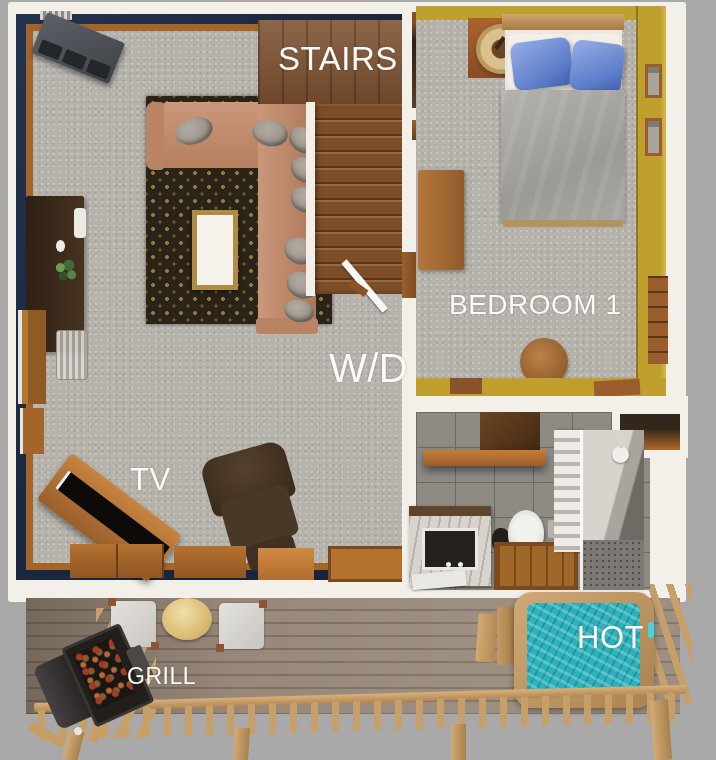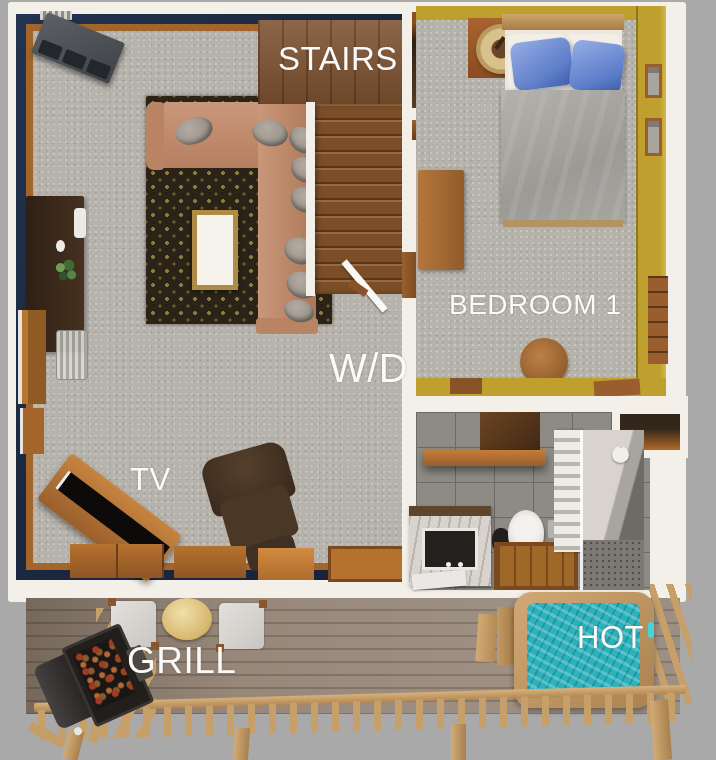--- a/index.html
+++ b/index.html
@@ -223,21 +223,21 @@
   
   .lbl{position:absolute;color:#fbfaf8;font-weight:400;letter-spacing:.5px;white-space:nowrap;
     text-shadow:0 0 2px rgba(60,60,60,.35);}
   .lbl-stairs{left:278px;top:40px;font-size:33px;}
   .lbl-bed{left:563px;top:112px;font-size:31px;}
   .lbl-desk{left:92px;top:234px;font-size:32px;}
   .lbl-wd{left:329px;top:306px;font-size:40px;margin-top:40px;}
   .lbl-bedroom2{left:449px;top:289px;font-size:28px;}
   .lbl-bath2{left:449px;top:463px;font-size:29px;}
   .lbl-tv{left:130px;top:462px;font-size:31px;}
-  .lbl-grill{left:127px;top:640px;font-size:37px;}
+  .lbl-grill{left:127px;top:663px;font-size:23px;}
   .lbl-porch{left:257px;top:666px;font-size:29px;}
   .lbl-hot{left:577px;top:620px;font-size:31px;}
 </style>
 </head>
 <body>
 
 <div id="scene">
 
   <div class="abs house"></div>
 

